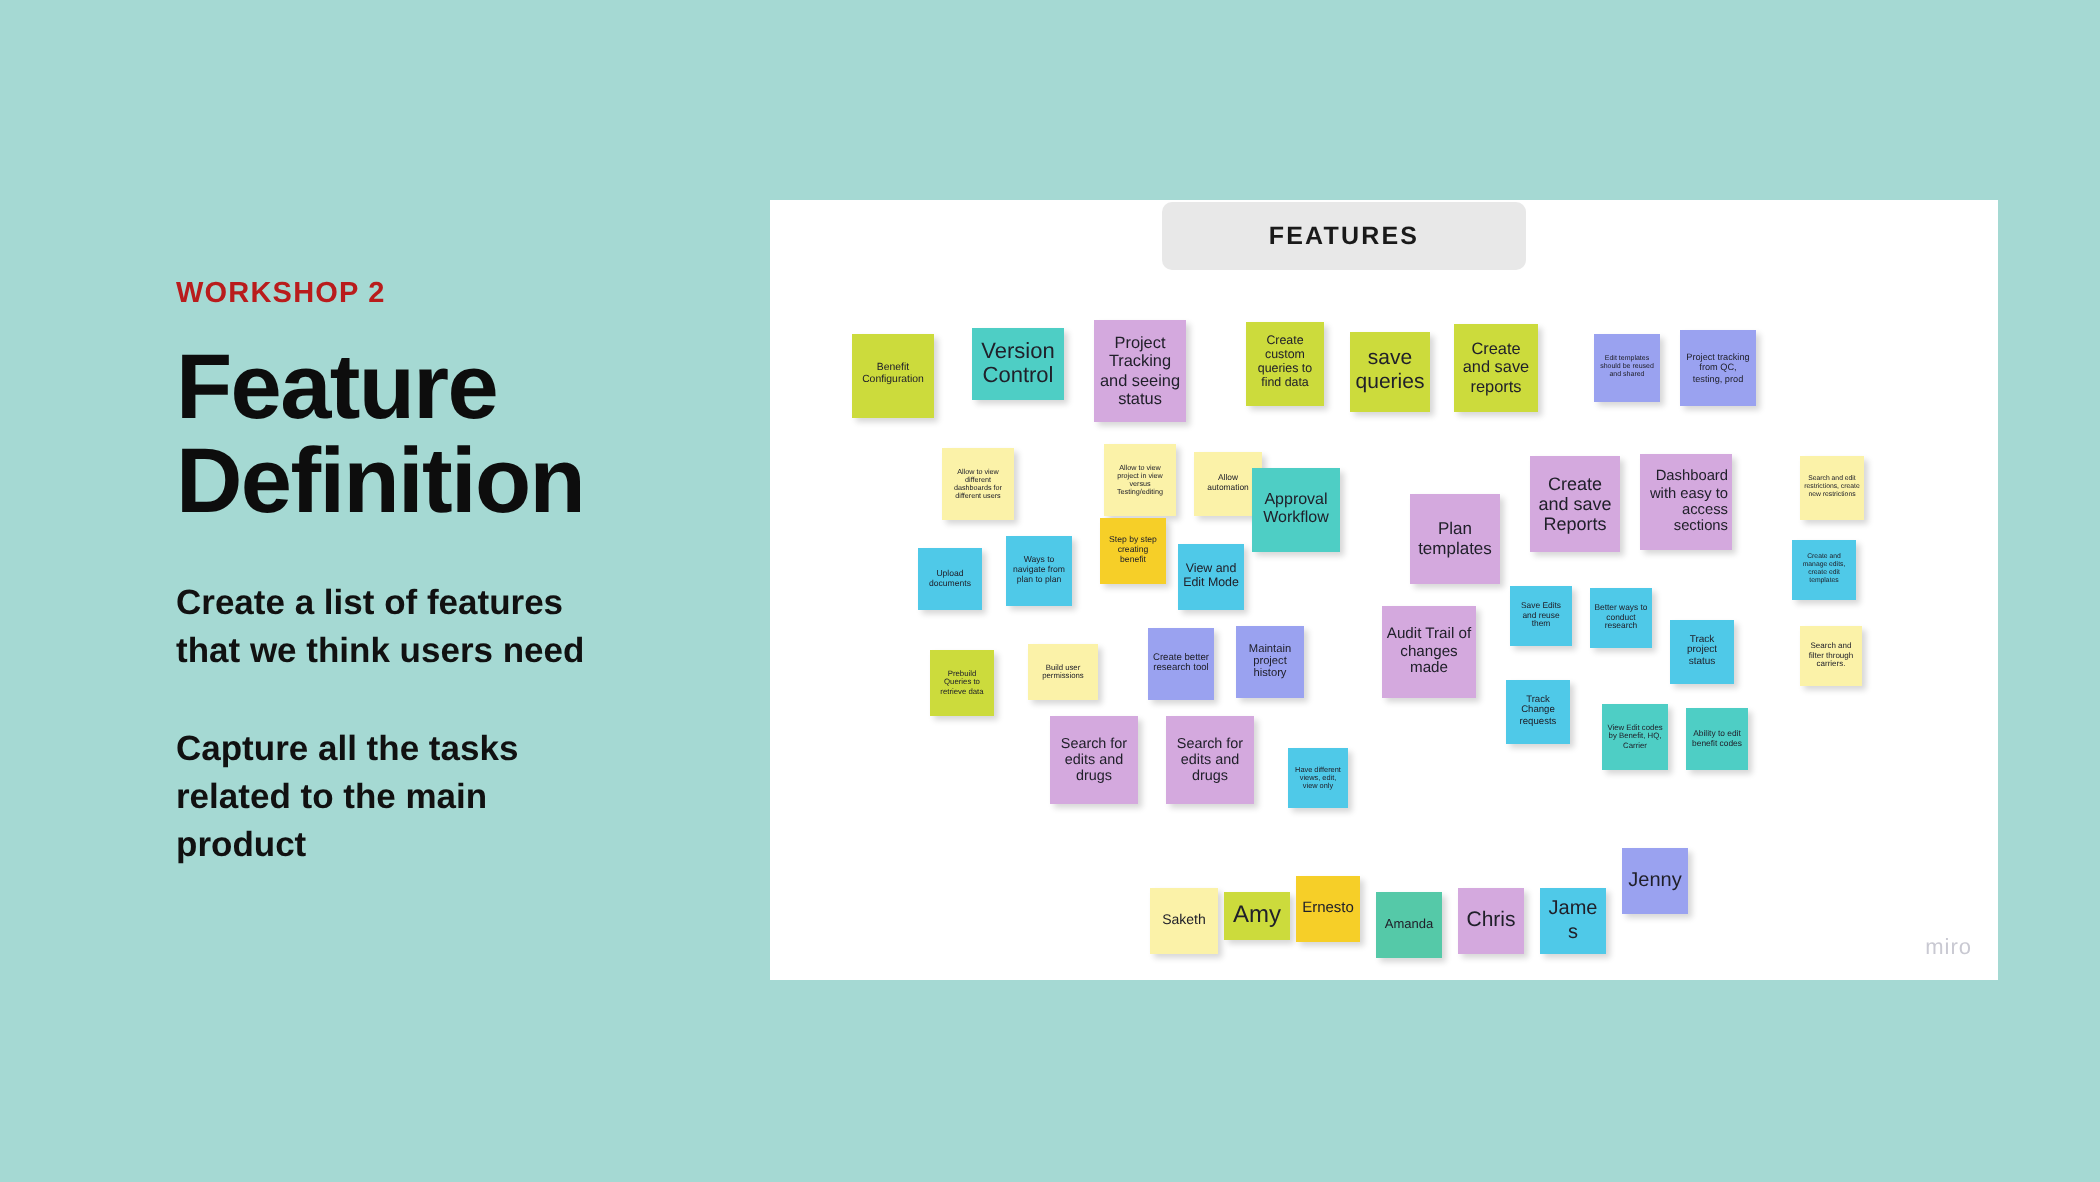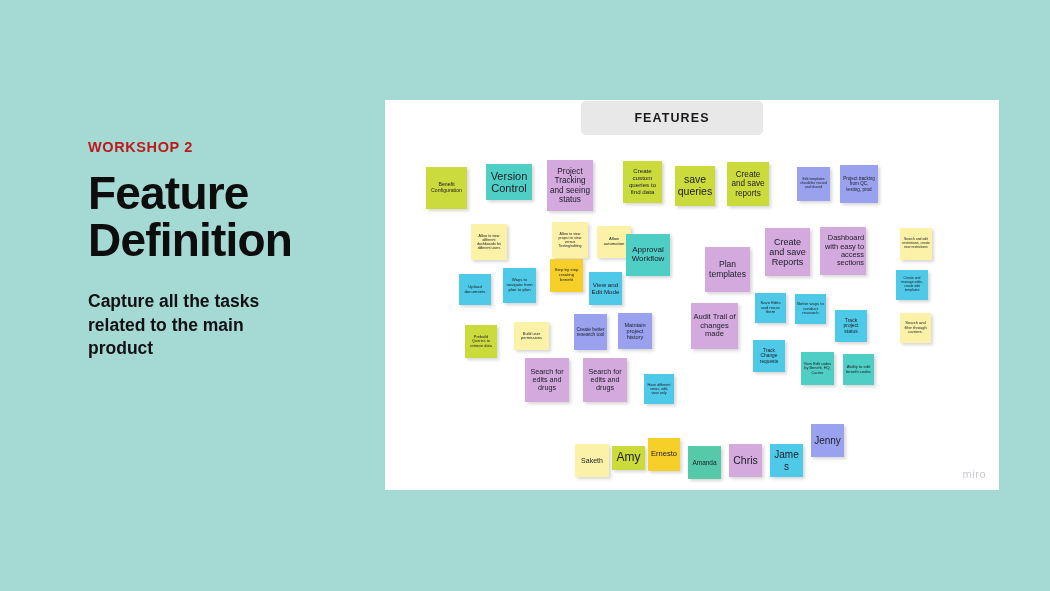--- a/index.html
+++ b/index.html
@@ -111,20 +111,21 @@
   }
 </style>
 </head>
 <body>
 
 <div id="slide">
 
   <div id="left-panel">
     <div id="eyebrow">WORKSHOP 2</div>
     <h1 id="headline">Feature Definition</h1>
+    <p class="body-para">Create a list of features that we think users need</p>
     <p class="body-para">Capture all the tasks related to the main product</p>
   </div>
 
   <div id="board">
 
     <div id="features-header">
       <span id="features-header-label">FEATURES</span>
     </div>
 
     <div id="notes-layer">

